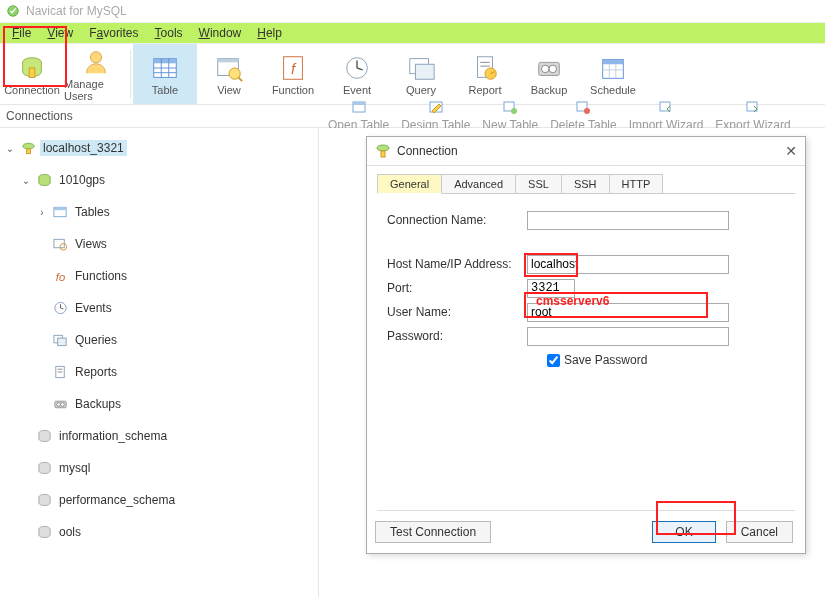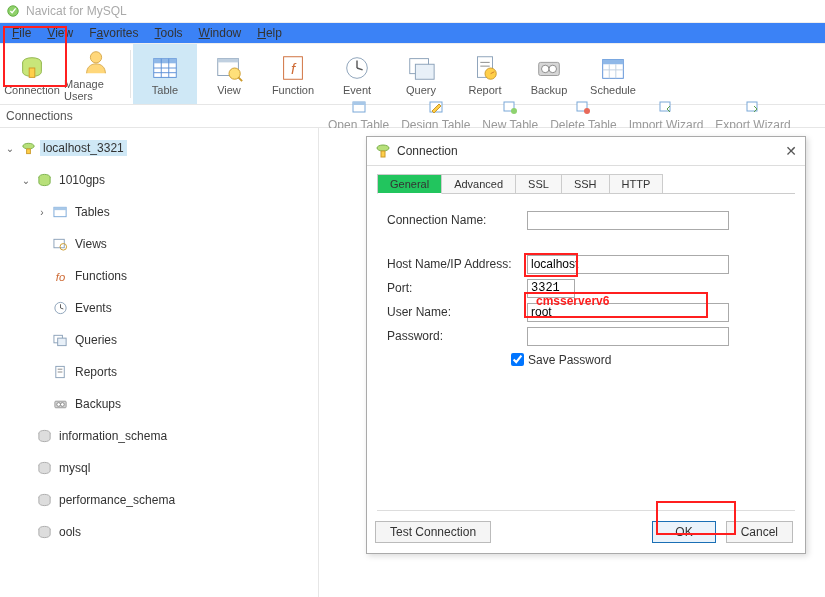--- a/index.html
+++ b/index.html
@@ -4,21 +4,21 @@
 <style>
   html,body{margin:0;padding:0;font-family:"Segoe UI",Tahoma,sans-serif;font-size:12px;color:#333;background:#fff;}
   body{width:825px;height:597px;overflow:hidden;position:relative;}
 
   
   .titlebar{height:22px;background:#fff;border-bottom:1px solid #eee;display:flex;align-items:center;padding-left:6px;color:#aaa;}
   .titlebar .tb-icon{width:14px;height:14px;margin-right:6px;}
   .titlebar .tb-icon svg{width:100%;height:100%;}
 
   
-  .menubar{height:20px;display:flex;align-items:center;padding:0 4px;background:#3b82f6;border-bottom:1px solid #eee;}
+  .menubar{height:20px;display:flex;align-items:center;padding:0 4px;background:#bef264;border-bottom:1px solid #eee;}
   .menubar span{padding:0 8px;cursor:default;}
   .menubar span u{text-decoration:underline;}
 
   
   .toolbar{height:60px;background:#fff;display:flex;border-bottom:1px solid #e6e6e6;}
   .toolbar .tbtn{width:64px;display:flex;flex-direction:column;align-items:center;justify-content:center;font-size:11px;color:#555;cursor:pointer;}
   .toolbar .tbtn.sel{background:#cfe8f6;}
   .toolbar .tbtn .ticon{width:32px;height:32px;position:relative;display:flex;align-items:center;justify-content:center;}
   .toolbar .tbtn .ticon svg{width:30px;height:30px;}
   .toolbar .sep{width:1px;background:#e6e6e6;margin:6px 2px;}
@@ -48,28 +48,28 @@
   .indent2{padding-left:36px;}
 
   
   .dlg{position:absolute;left:366px;top:136px;width:438px;height:416px;background:#fff;border:1px solid #aaa;box-shadow:2px 2px 6px rgba(0,0,0,.15);}
   .dlg .dlg-title{height:28px;display:flex;align-items:center;padding:0 8px;border-bottom:1px solid #ddd;}
   .dlg .dlg-title .dicon{width:16px;height:16px;margin-right:6px;}
   .dlg .dlg-title .dicon svg{width:100%;height:100%;}
   .dlg .dlg-title .close{margin-left:auto;font-size:14px;color:#555;cursor:pointer;}
   .dlg .tabs{display:flex;padding:8px 10px 0 10px;}
   .dlg .tab{padding:3px 12px;border:1px solid #ccc;border-bottom:none;margin-right:-1px;background:#f7f7f7;font-size:11px;cursor:pointer;}
-  .dlg .tab.active{background:#22c55e;border-bottom:1px solid #fff;position:relative;z-index:2;}
+  .dlg .tab.active{background:#fef9c3;border-bottom:1px solid #fff;position:relative;z-index:2;}
   .dlg .tabstrip{height:1px;background:#ccc;margin:0 10px;position:relative;top:-1px;z-index:1;}
   .dlg .form{padding:14px 20px;}
   .dlg .row{display:flex;align-items:center;height:22px;margin-bottom:2px;}
   .dlg .row .flabel{width:140px;color:#333;}
   .dlg .row input[type=text]{width:194px;height:17px;border:1px solid #aaa;padding:0 3px;font-family:inherit;font-size:12px;}
   .dlg .row.gap{margin-top:22px;}
-  .dlg .chk{display:flex;align-items:flex-start;gap:4px;margin-left:80px;margin-top:6px;padding-left:44px;}
+  .dlg .chk{display:flex;align-items:flex-end;gap:4px;margin-left:116px;margin-top:6px;padding-left:44px;}
   .dlg .chk input{margin:0;}
   .dlg .footer{position:absolute;left:8px;right:12px;bottom:10px;display:flex;align-items:center;}
   .dlg .footer .btn{border:1px solid #bbb;background:#f5f5f5;padding:3px 14px;font-size:12px;cursor:pointer;}
   .dlg .footer .spacer{flex:1;}
   .dlg .footer .btn.primary{border:1px solid #1a6fb5;background:#eaf3fb;padding:3px 22px;}
   .dlg .hr{position:absolute;left:10px;right:10px;bottom:42px;height:1px;background:#ddd;}
 
   
   .redbox{position:absolute;border:2px solid #ff1f1f;pointer-events:none;}
   .redtext{position:absolute;color:#ff1f1f;font-weight:600;}

